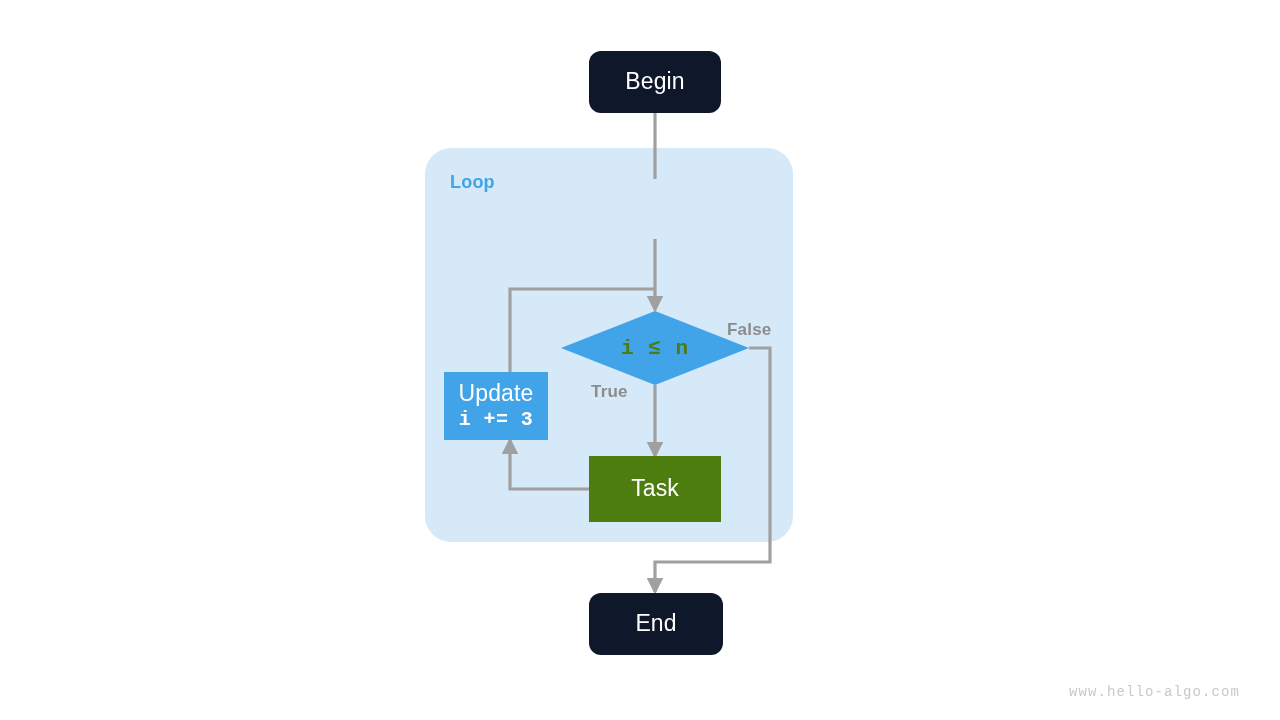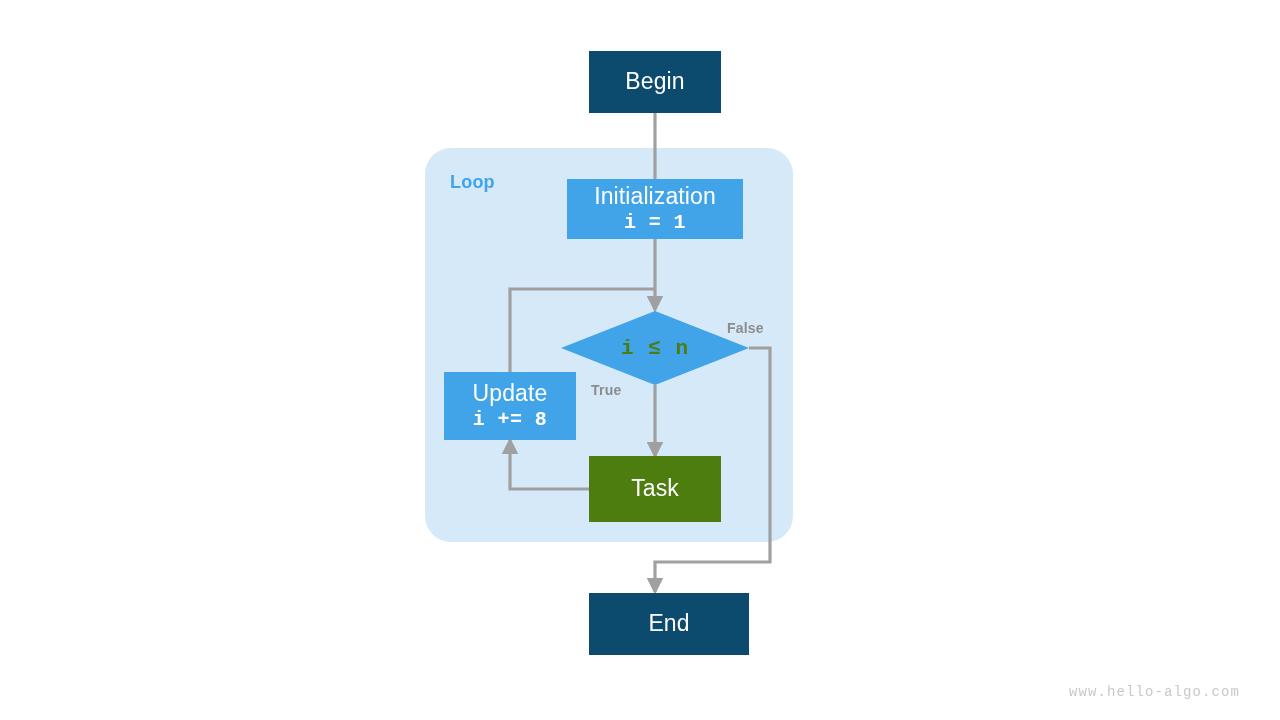--- a/index.html
+++ b/index.html
@@ -44,22 +44,22 @@
     letter-spacing: 0.1px;
   }
   .node .code {
     font-family: "Liberation Mono", monospace;
     font-size: 20px;
     font-weight: 700;
     letter-spacing: 0.4px;
     margin-top: 2px;
   }
   .terminator {
-    background: #0c4a6e;
-    border-radius: 0;
+    background: #0f172a;
+    border-radius: 12px;
   }
   .process {
     background: #41a3e8;
   }
   .task {
     background: #4d7c0f;
   }
   .diamond-label {
     position: absolute;
     display: flex;
@@ -68,21 +68,21 @@
     color: #4d7c0f;
     font-family: "Liberation Mono", monospace;
     font-size: 21px;
     font-weight: 700;
     letter-spacing: 1px;
   }
   .edge-label {
     position: absolute;
     color: #8c8c8c;
     font-family: "Liberation Sans", sans-serif;
-    font-size: 14px;
+    font-size: 17px;
     font-weight: 700;
     letter-spacing: 0.2px;
     white-space: nowrap;
   }
   .group-label {
     position: absolute;
     color: #41a3e8;
     font-family: "Liberation Sans", sans-serif;
     font-size: 18px;
     font-weight: 700;
@@ -130,40 +130,36 @@
       <path d="M 749 348 L 770 348 L 770 562 L 655 562 L 655 592" marker-end="url(#arrow)"></path>
     </g>
   </svg>
 
   <div class="group-label" style="left:450px; top:172px;">Loop</div>
 
   <div class="node terminator" style="left:589px; top:51px; width:132px; height:62px;">
     <span class="title">Begin</span>
   </div>
 
-  <div class="node process" style="left:567px; top:179px; width:176px; height:60px;">
-    <span class="title">Initialization</span>
-    <span class="code">i = 1</span>
-  </div>
 
   <svg class="layer" viewBox="0 0 1280 720">
     <polygon points="655,311 749,348 655,385 561,348" fill="#41a3e8"></polygon>
   </svg>
   <div class="diamond-label" style="left:561px; top:311px; width:188px; height:74px;">i ≤ n</div>
 
-  <div class="node process" style="left:444px; top:372px; width:132px; height:68px;">
+  <div class="node process" style="left:444px; top:372px; width:104px; height:68px;">
     <span class="title">Update</span>
-    <span class="code">i += 8</span>
+    <span class="code">i += 3</span>
   </div>
 
   <div class="node task" style="left:589px; top:456px; width:132px; height:66px;">
     <span class="title">Task</span>
   </div>
 
-  <div class="node terminator" style="left:589px; top:593px; width:160px; height:62px;">
+  <div class="node terminator" style="left:589px; top:593px; width:134px; height:62px;">
     <span class="title">End</span>
   </div>
 
   <div class="edge-label" style="left:591px; top:382px;">True</div>
   <div class="edge-label" style="left:727px; top:320px;">False</div>
 
   <div class="watermark">www.hello-algo.com</div>
 
 </div>
 

